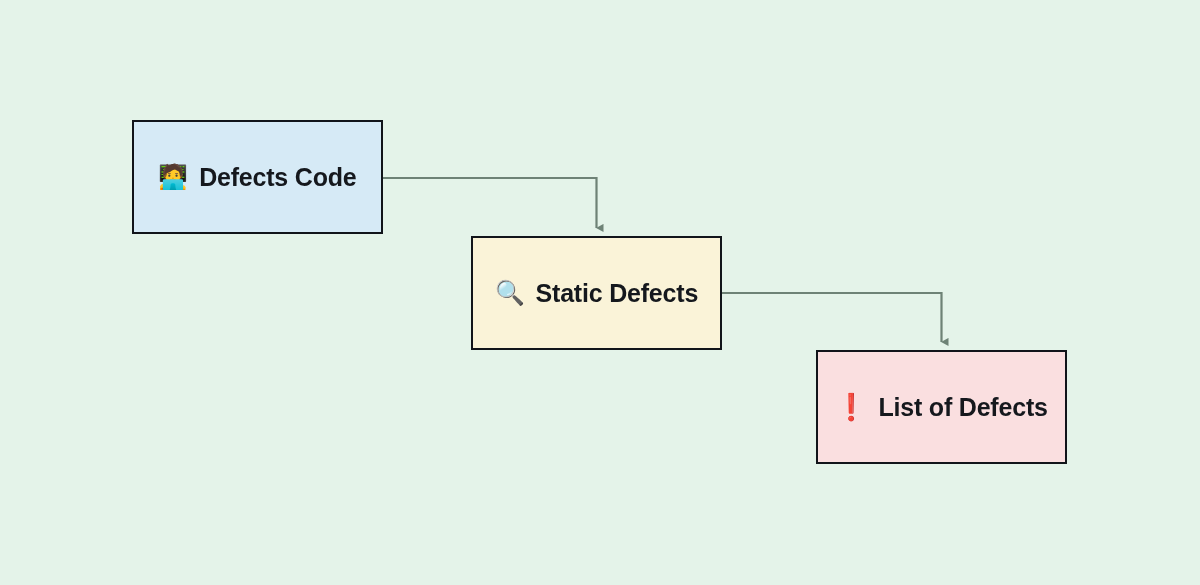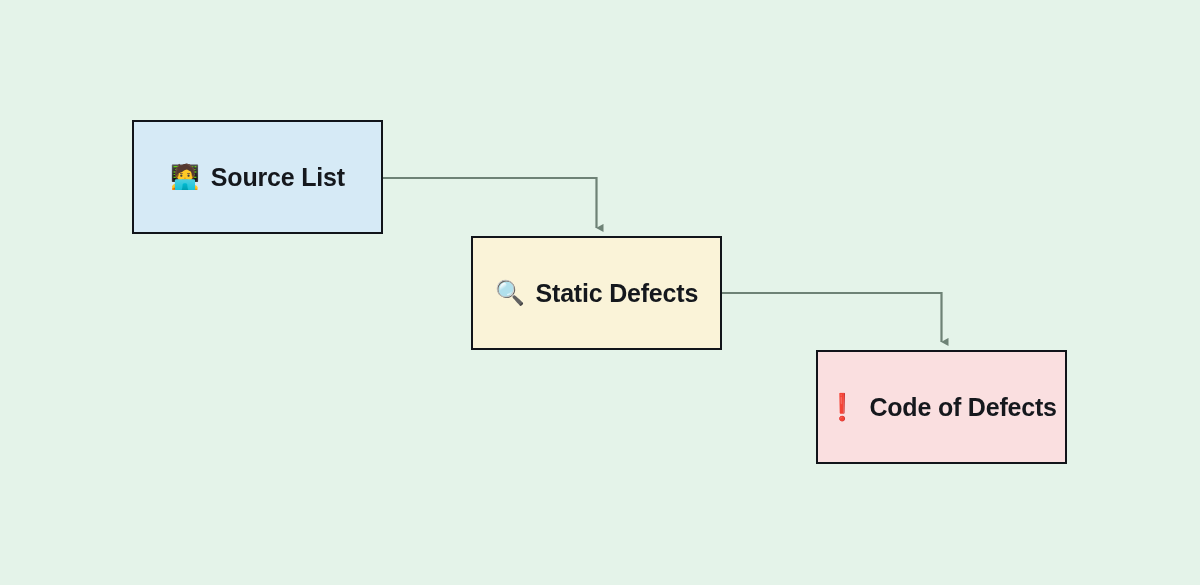--- a/index.html
+++ b/index.html
@@ -93,31 +93,31 @@
     </defs>
 
     <path d="M 383 178 L 596.5 178 L 596.5 228" fill="none" stroke="#6e8276" stroke-width="2.2" stroke-linecap="butt" stroke-linejoin="miter" marker-end="url(#arrowhead)"></path>
 
     <path d="M 722 293 L 941.5 293 L 941.5 342" fill="none" stroke="#6e8276" stroke-width="2.2" stroke-linecap="butt" stroke-linejoin="miter" marker-end="url(#arrowhead)"></path>
   </svg>
 
   <div class="node" id="node-source-code">
     <div class="node-label">
       <span class="node-icon">🧑‍💻</span>
-      <span>Source List</span>
+      <span>Defects Code</span>
     </div>
   </div>
 
   <div class="node" id="node-static-analysis">
     <div class="node-label">
       <span class="node-icon">🔍</span>
       <span>Static Defects</span>
     </div>
   </div>
 
   <div class="node" id="node-list-of-defects">
     <div class="node-label">
       <span class="node-icon icon-defect">❗</span>
-      <span>Code of Defects</span>
+      <span>List of Defects</span>
     </div>
   </div>
 
 </div>
 
 </body></html>

